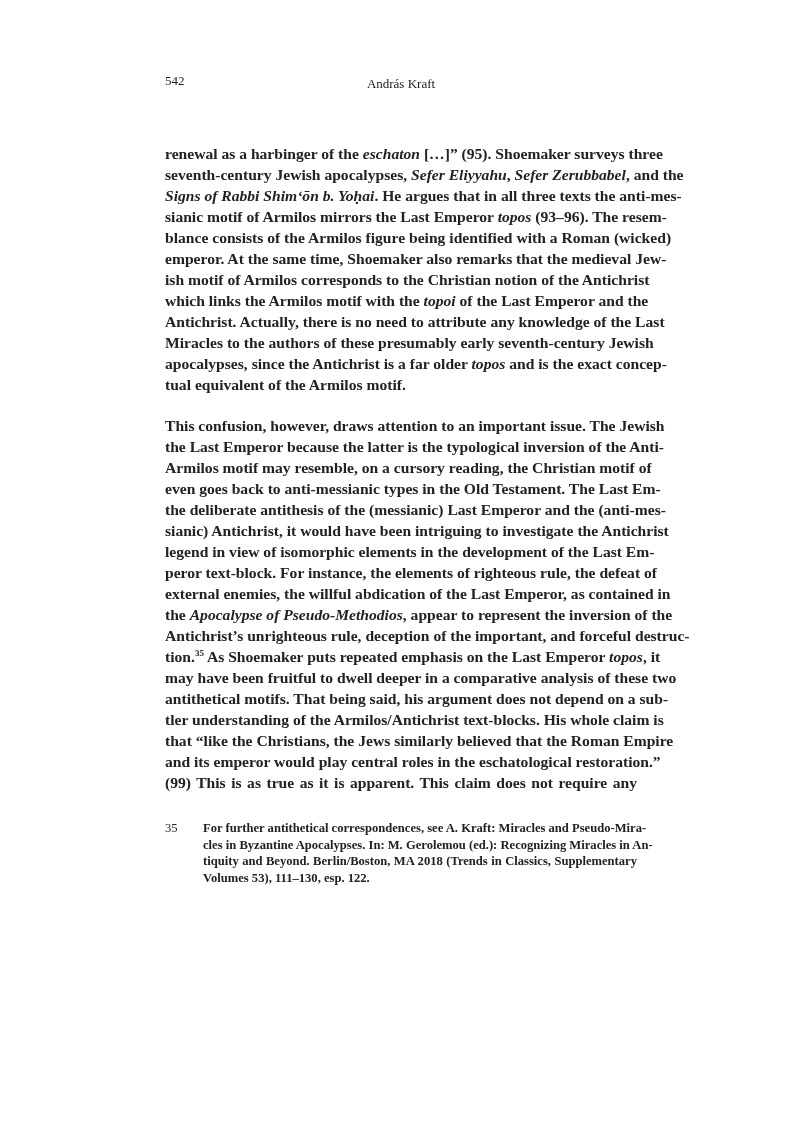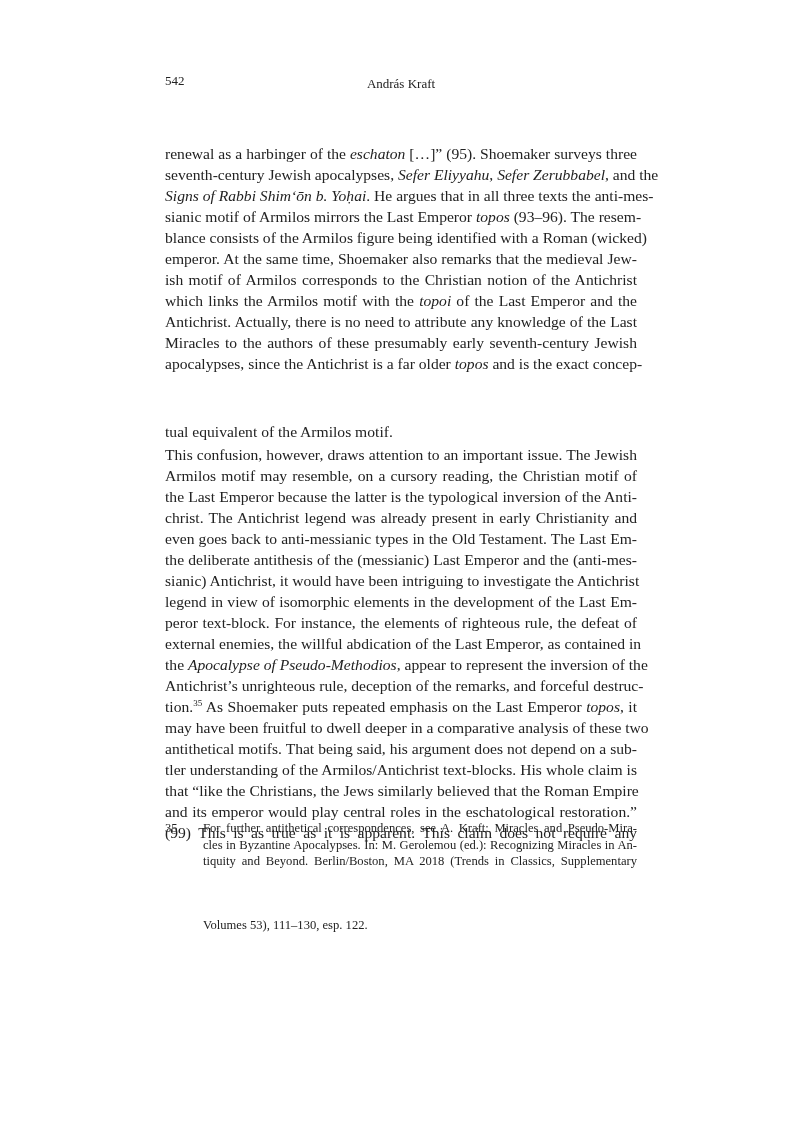--- a/index.html
+++ b/index.html
@@ -3,23 +3,23 @@
 <meta charset="utf-8">
 <style>
   html, body { margin: 0; padding: 0; background: #ffffff; }
   body { width: 799px; height: 1131px; position: relative; overflow: hidden;
          font-family: "Liberation Serif", "DejaVu Serif", serif; color: #222; }
   .running-head { position: absolute; top: 73px; left: 165px; width: 472px; height: 20px; }
   .page-number { position: absolute; left: 0; top: 0; font-size: 13px; text-align: right; }
   .author { position: absolute; left: 0; right: 0; text-align: center; top: 3px; font-size: 13px; }
   .body-text { position: absolute; left: 165px; top: 143px; width: 472px; font-size: 15.6px; line-height: 21px; }
   .para { margin: 0; text-align: justify; hyphens: manual; }
-  .para + .para { margin-top: 2px; }
-  .line { display: block; text-align: justify; text-align-last: justify; white-space: nowrap; }
-  .line.last { text-align-last: left; margin-top: 47px; }
+  .para + .para { margin-top: 20px; }
+  .line { display: block; text-align: justify; text-align-last: justify; white-space: nowrap; font-weight: bold; }
+  .line.last { text-align-last: left; }
   i { font-style: italic; }
   sup { font-size: 9px; line-height: 0; vertical-align: 6px; }
   .footnotes { position: absolute; left: 165px; top: 820px; width: 472px; font-size: 12.6px; line-height: 16.5px; }
   .fn { position: relative; padding-left: 38px; }
   .fn-num { position: absolute; left: 0; top: 0; }
   .fn-text .line { white-space: nowrap; }
 </style>
 </head>
 <body>
 
@@ -38,31 +38,30 @@
       <span class="line">emperor. At the same time, Shoemaker also remarks that the medieval Jew-</span>
       <span class="line">ish motif of Armilos corresponds to the Christian notion of the Antichrist</span>
       <span class="line">which links the Armilos motif with the <i>topoi</i> of the Last Emperor and the</span>
       <span class="line">Antichrist. Actually, there is no need to attribute any knowledge of the Last</span>
       <span class="line">Miracles to the authors of these presumably early seventh-century Jewish</span>
       <span class="line">apocalypses, since the Antichrist is a far older <i>topos</i> and is the exact concep-</span>
       <span class="line last">tual equivalent of the Armilos motif.</span>
     </div>
     <div class="para">
       <span class="line">This confusion, however, draws attention to an important issue. The Jewish</span>
+      <span class="line">the Last Emperor because the latter is the typological inversion of the Anti-</span>
       <span class="line">Armilos motif may resemble, on a cursory reading, the Christian motif of</span>
-      <span class="line">the Last Emperor because the latter is the typological inversion of the Anti-</span>
-      <span class="line">christ. The Antichrist legend was already present in early Christianity and</span>
       <span class="line">even goes back to anti-messianic types in the Old Testament. The Last Em-</span>
       <span class="line">the deliberate antithesis of the (messianic) Last Emperor and the (anti-mes-</span>
       <span class="line">sianic) Antichrist, it would have been intriguing to investigate the Antichrist</span>
       <span class="line">legend in view of isomorphic elements in the development of the Last Em-</span>
       <span class="line">peror text-block. For instance, the elements of righteous rule, the defeat of</span>
       <span class="line">external enemies, the willful abdication of the Last Emperor, as contained in</span>
       <span class="line">the <i>Apocalypse of Pseudo-Methodios</i>, appear to represent the inversion of the</span>
-      <span class="line">Antichrist’s unrighteous rule, deception of the remarks, and forceful destruc-</span>
+      <span class="line">Antichrist’s unrighteous rule, deception of the important, and forceful destruc-</span>
       <span class="line">tion.<sup>35</sup> As Shoemaker puts repeated emphasis on the Last Emperor <i>topos</i>, it</span>
       <span class="line">may have been fruitful to dwell deeper in a comparative analysis of these two</span>
       <span class="line">antithetical motifs. That being said, his argument does not depend on a sub-</span>
       <span class="line">tler understanding of the Armilos/Antichrist text-blocks. His whole claim is</span>
       <span class="line">that “like the Christians, the Jews similarly believed that the Roman Empire</span>
       <span class="line">and its emperor would play central roles in the eschatological restoration.”</span>
       <span class="line">(99) This is as true as it is apparent. This claim does not require any</span>
     </div>
   </div>
 

